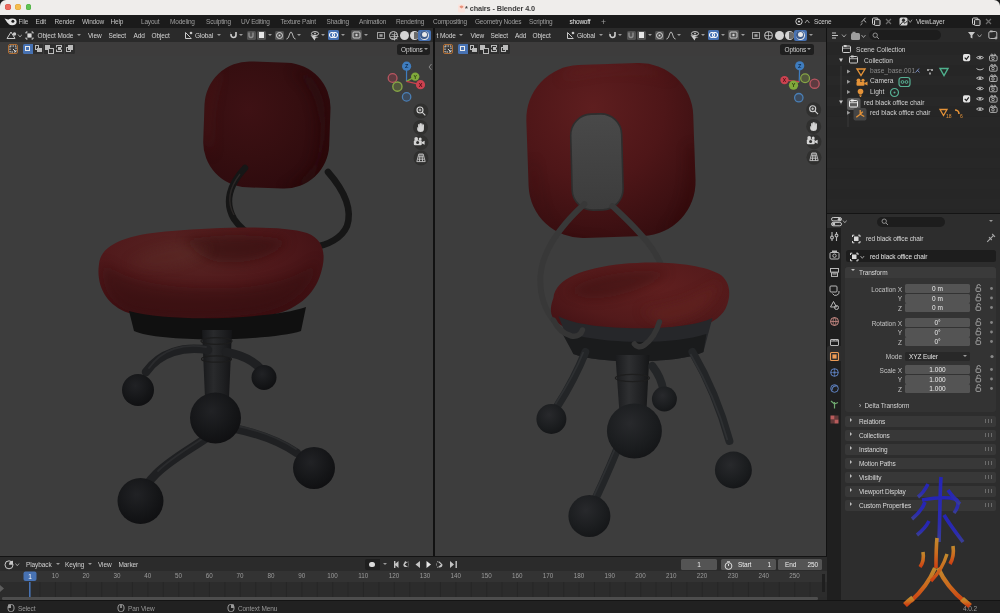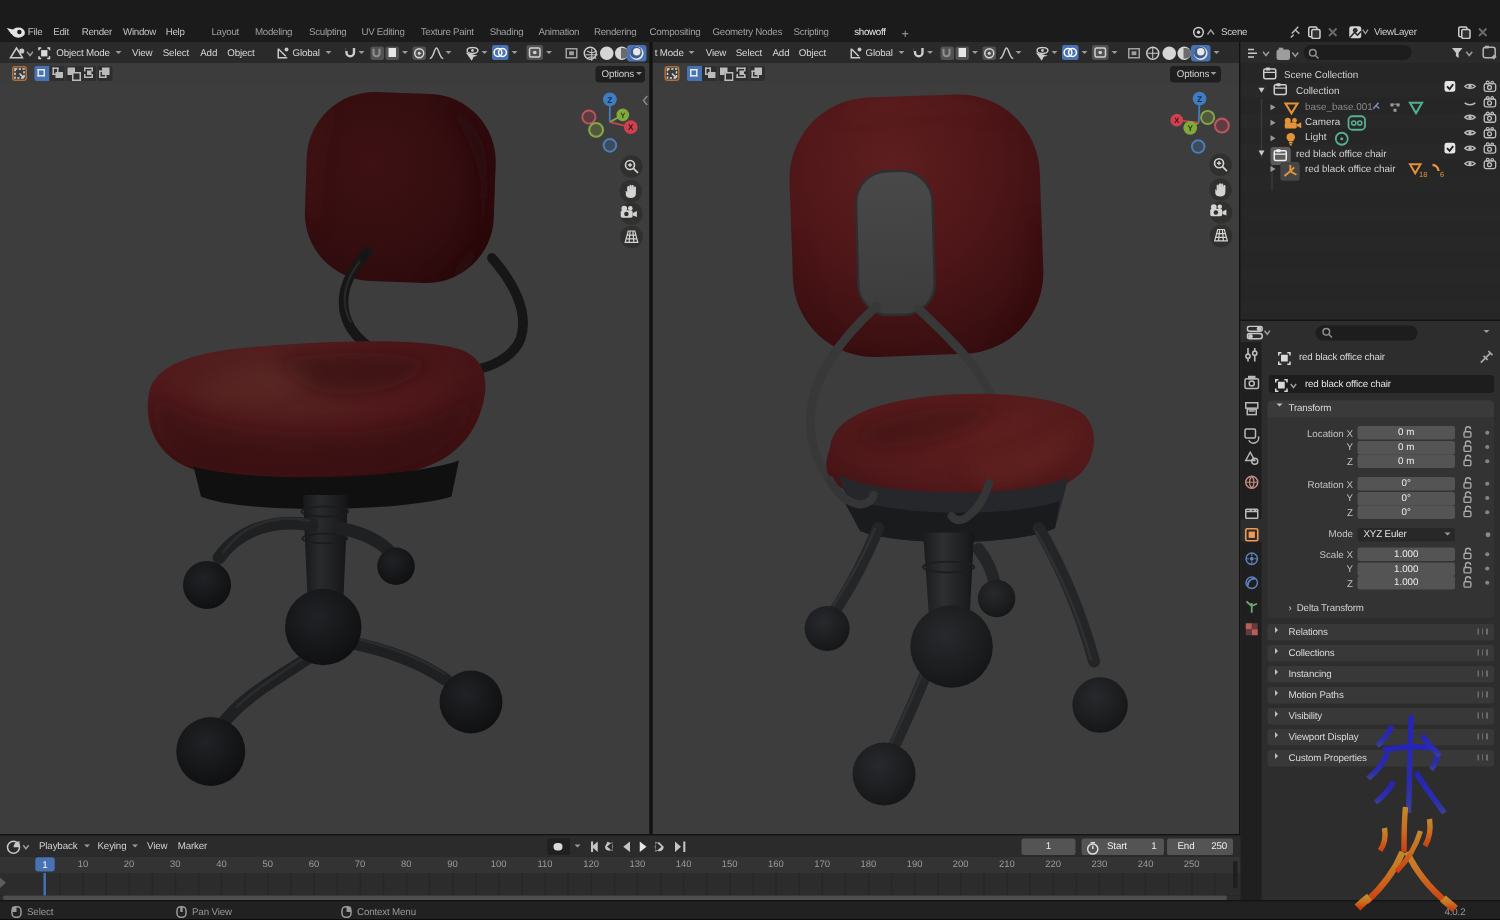--- a/index.html
+++ b/index.html
@@ -27,20 +27,30 @@
 .phead{position:absolute;left:845px;width:151px;height:11px;background:#383838;border-radius:2px;color:#d8d8d8;}
 .phead .t{position:absolute;left:14px;top:2px;}
 .phead .ar{position:absolute;left:5px;top:2.2px;width:0;height:0;border-top:2.2px solid transparent;border-bottom:2.2px solid transparent;border-left:2.8px solid #c0c0c0;}
 .grip{position:absolute;right:4px;top:3.5px;width:7px;height:4px;opacity:.45;
  background:repeating-linear-gradient(90deg,#aaa 0 1px,transparent 1px 3px);}
 </style>
 </head>
 <body>
 <div id="app">
 
+<div id="titlebar" class="abs">
+  <div class="tl" style="left:5px;background:#ed6a5f;box-shadow:inset 0 0 0 .5px #d35549;"></div>
+  <div class="tl" style="left:15px;background:#f5bd4f;box-shadow:inset 0 0 0 .5px #dfa43a;"></div>
+  <div class="tl" style="left:25.5px;background:#61c354;box-shadow:inset 0 0 0 .5px #4aad40;"></div>
+  <div class="abs" style="left:0;top:3.5px;width:1000px;text-align:center;color:#3c3c3c;font-size:7.3px;font-weight:bold;letter-spacing:-0.1px;">* chairs - Blender 4.0</div>
+  <svg class="abs" style="left:457px;top:3.5px;" width="9" height="9" viewBox="0 0 9 9">
+    <rect x="1" y="0.5" width="7" height="8" rx="1" fill="#fbe3dc"></rect>
+    <path d="M2.5,3 a2,1.6 0 1 1 4,0 l-2,1.4 z" fill="#e8927c"></path>
+  </svg>
+</div>
 
 <div id="menubar" class="abs">
   <svg class="abs" style="left:4px;top:2px;" width="14" height="9" viewBox="0 0 14 9">
     <ellipse cx="8.2" cy="4.8" rx="4.4" ry="3.4" fill="#e3e3e3"></ellipse>
     <circle cx="8.9" cy="4.3" r="1.5" fill="#1b1b1b"></circle>
     <path d="M0.5,1.6 L7.5,3.4 L3.6,5.9 Z" fill="#e3e3e3"></path>
   </svg>
   <span class="t" style="left:18.5px;">File</span>
   <span class="t" style="left:35.5px;">Edit</span>
   <span class="t" style="left:54.5px;">Render</span>

